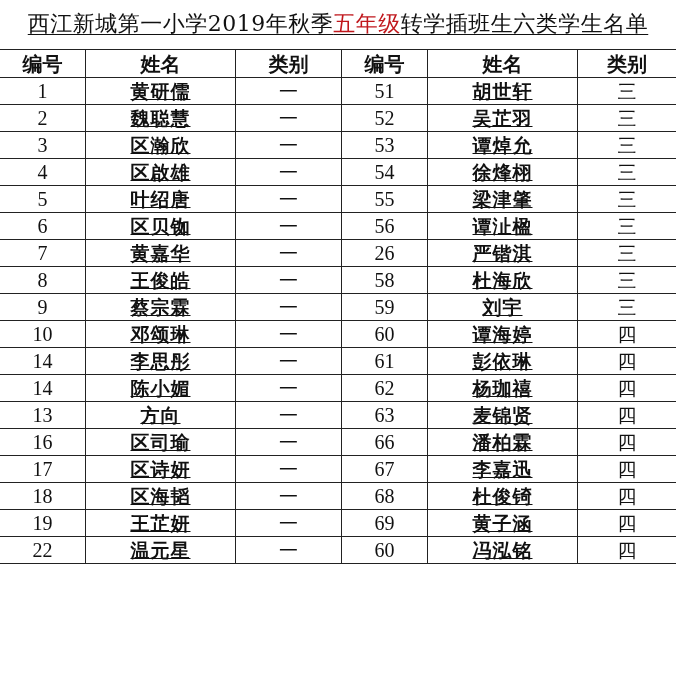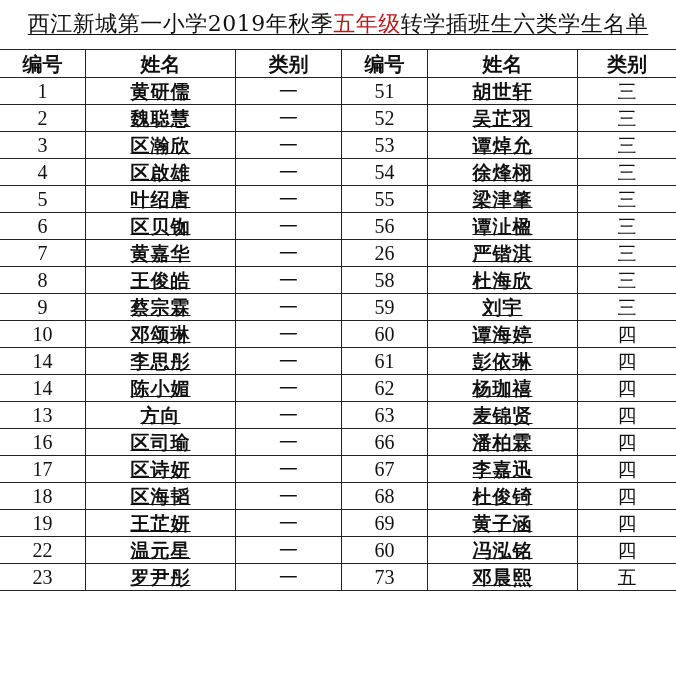--- a/index.html
+++ b/index.html
@@ -194,22 +194,14 @@
         <td class="cat">四</td>
       </tr>
       <tr>
         <td class="num">22</td>
         <td class="name">温元星</td>
         <td class="cat">一</td>
         <td class="num">60</td>
         <td class="name">冯泓铭</td>
         <td class="cat">四</td>
       </tr>
-      <tr>
-        <td class="num">23</td>
-        <td class="name">罗尹彤</td>
-        <td class="cat">一</td>
-        <td class="num">73</td>
-        <td class="name">邓晨熙</td>
-        <td class="cat">五</td>
-      </tr>
     </tbody>
 </table>
 
 </body></html>

